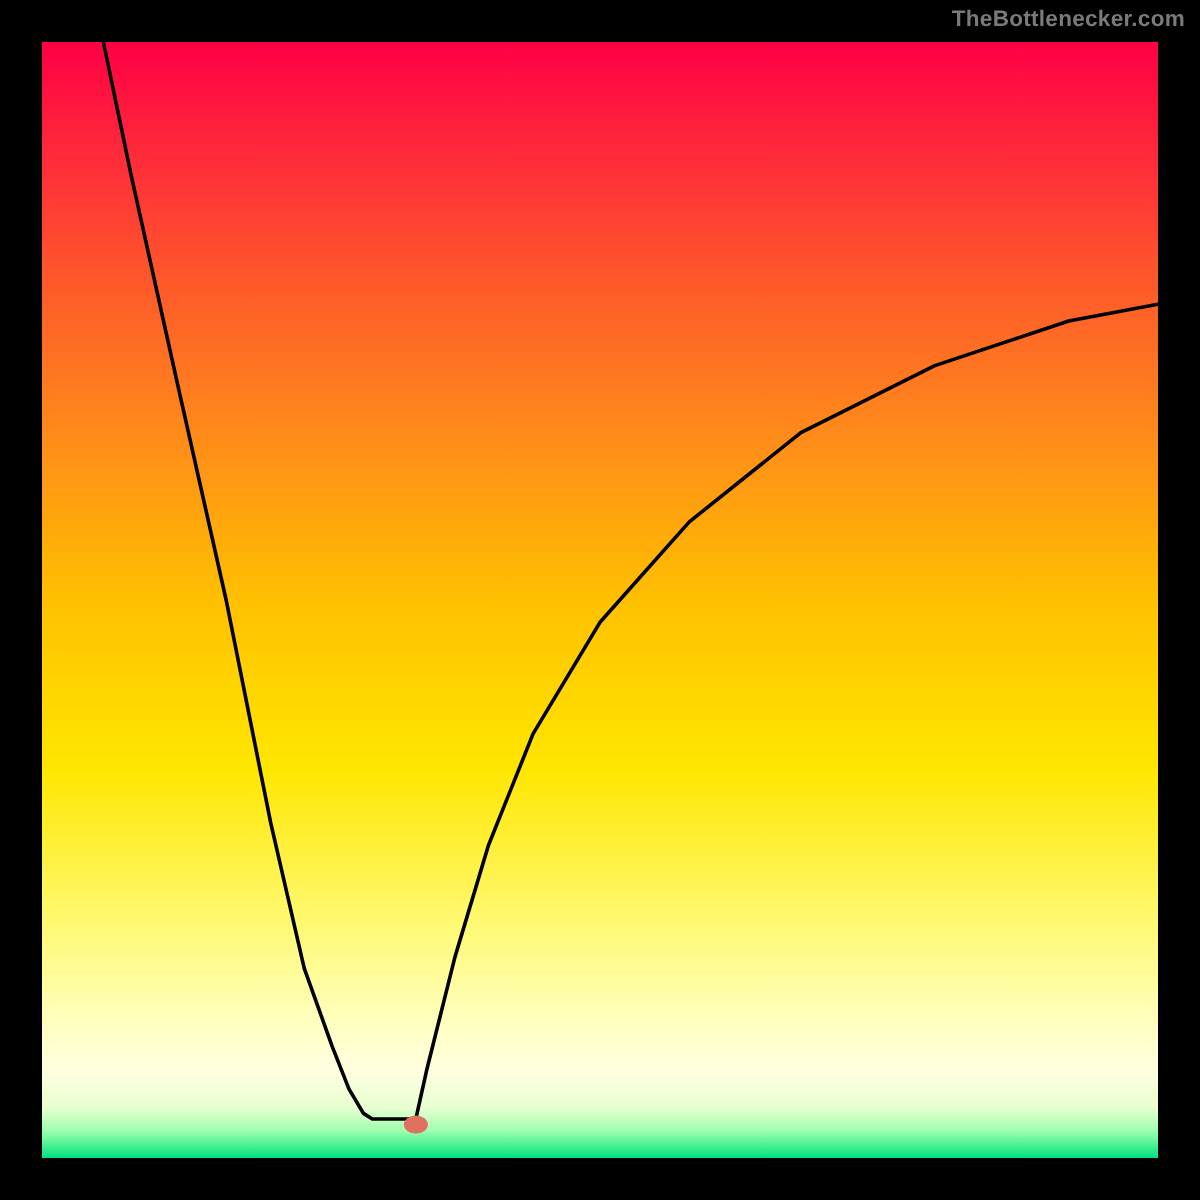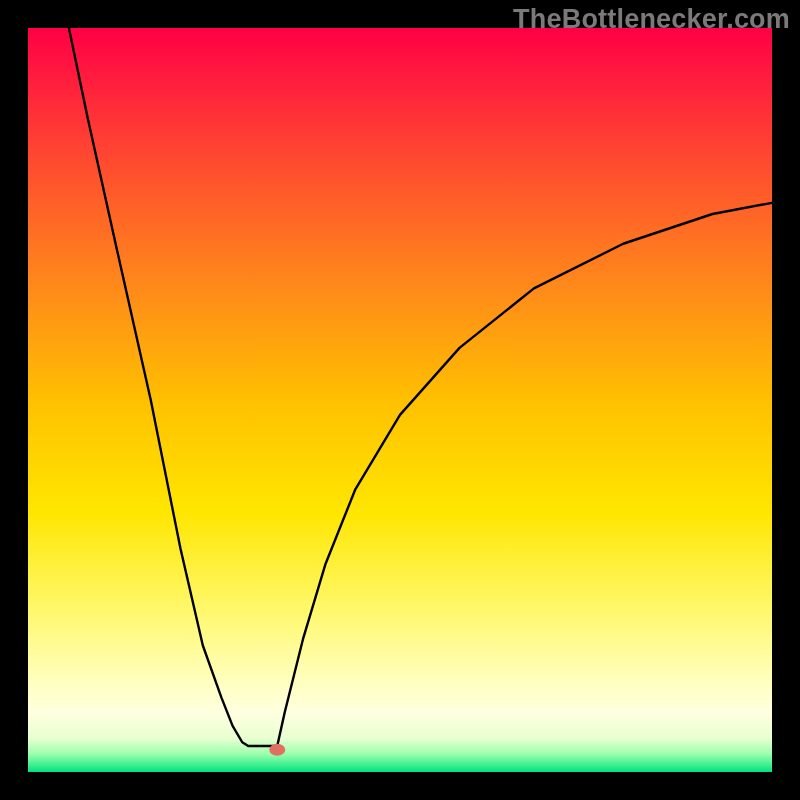--- a/index.html
+++ b/index.html
@@ -15,21 +15,21 @@
     position: relative;
     width: 800px;
     height: 800px;
     background: #000;
   }
   .watermark {
     position: absolute;
     top: 4px;
     right: 10px;
     color: #7a7a7a;
-    font-size: 27px;
+    font-size: 15px;
     font-weight: 600;
     letter-spacing: 0.2px;
     z-index: 5;
     user-select: none;
   }
   .plot-wrap {
     position: absolute;
     left: 28px;
     top: 28px;
     width: 744px;

